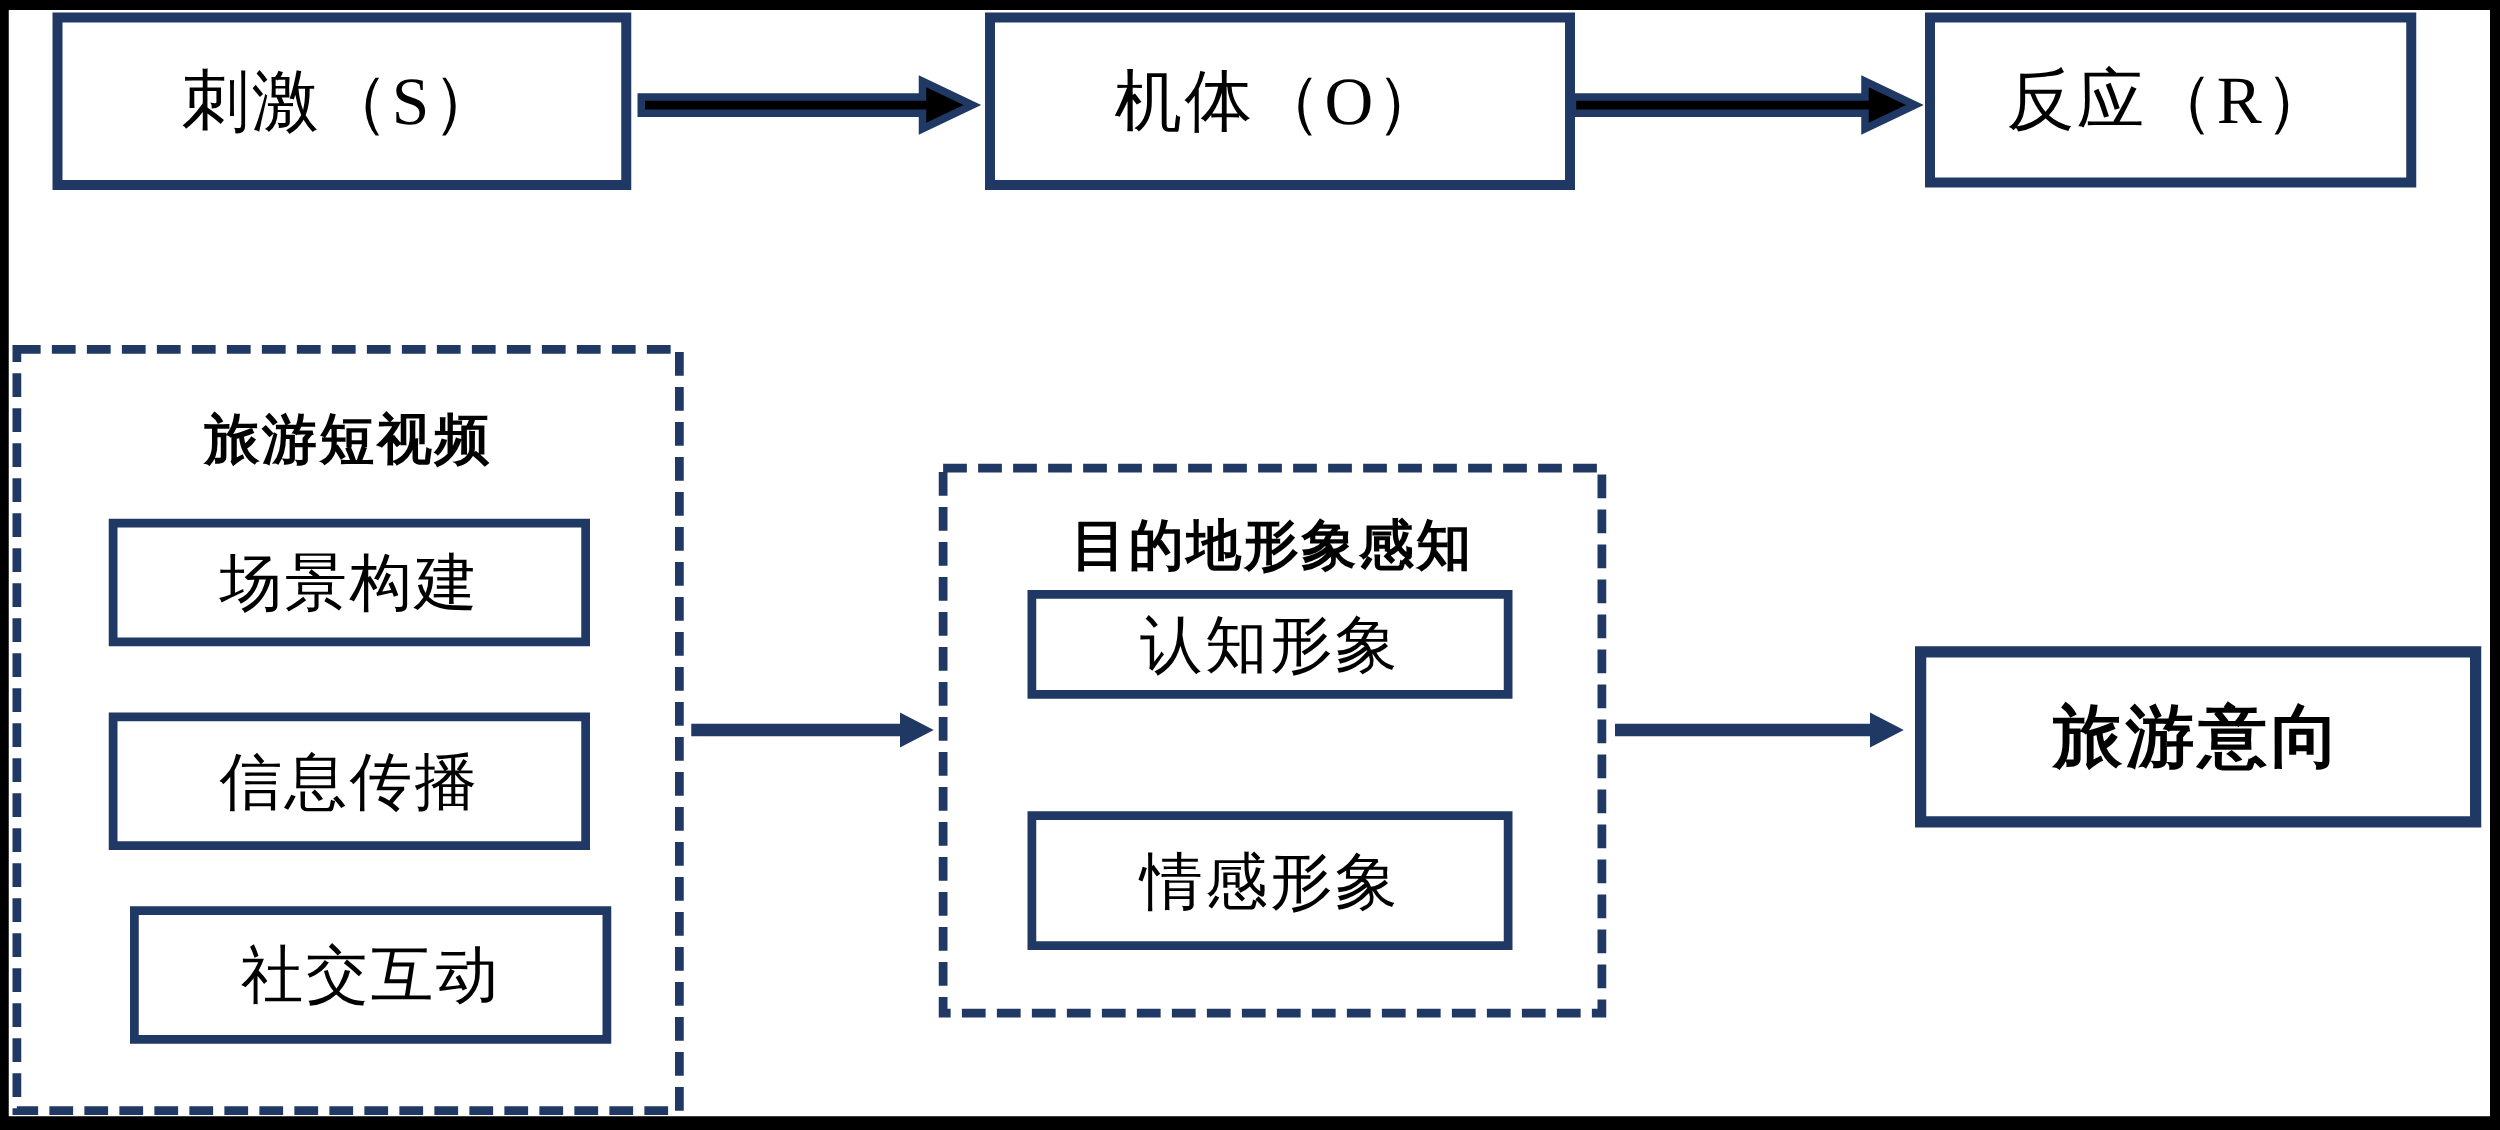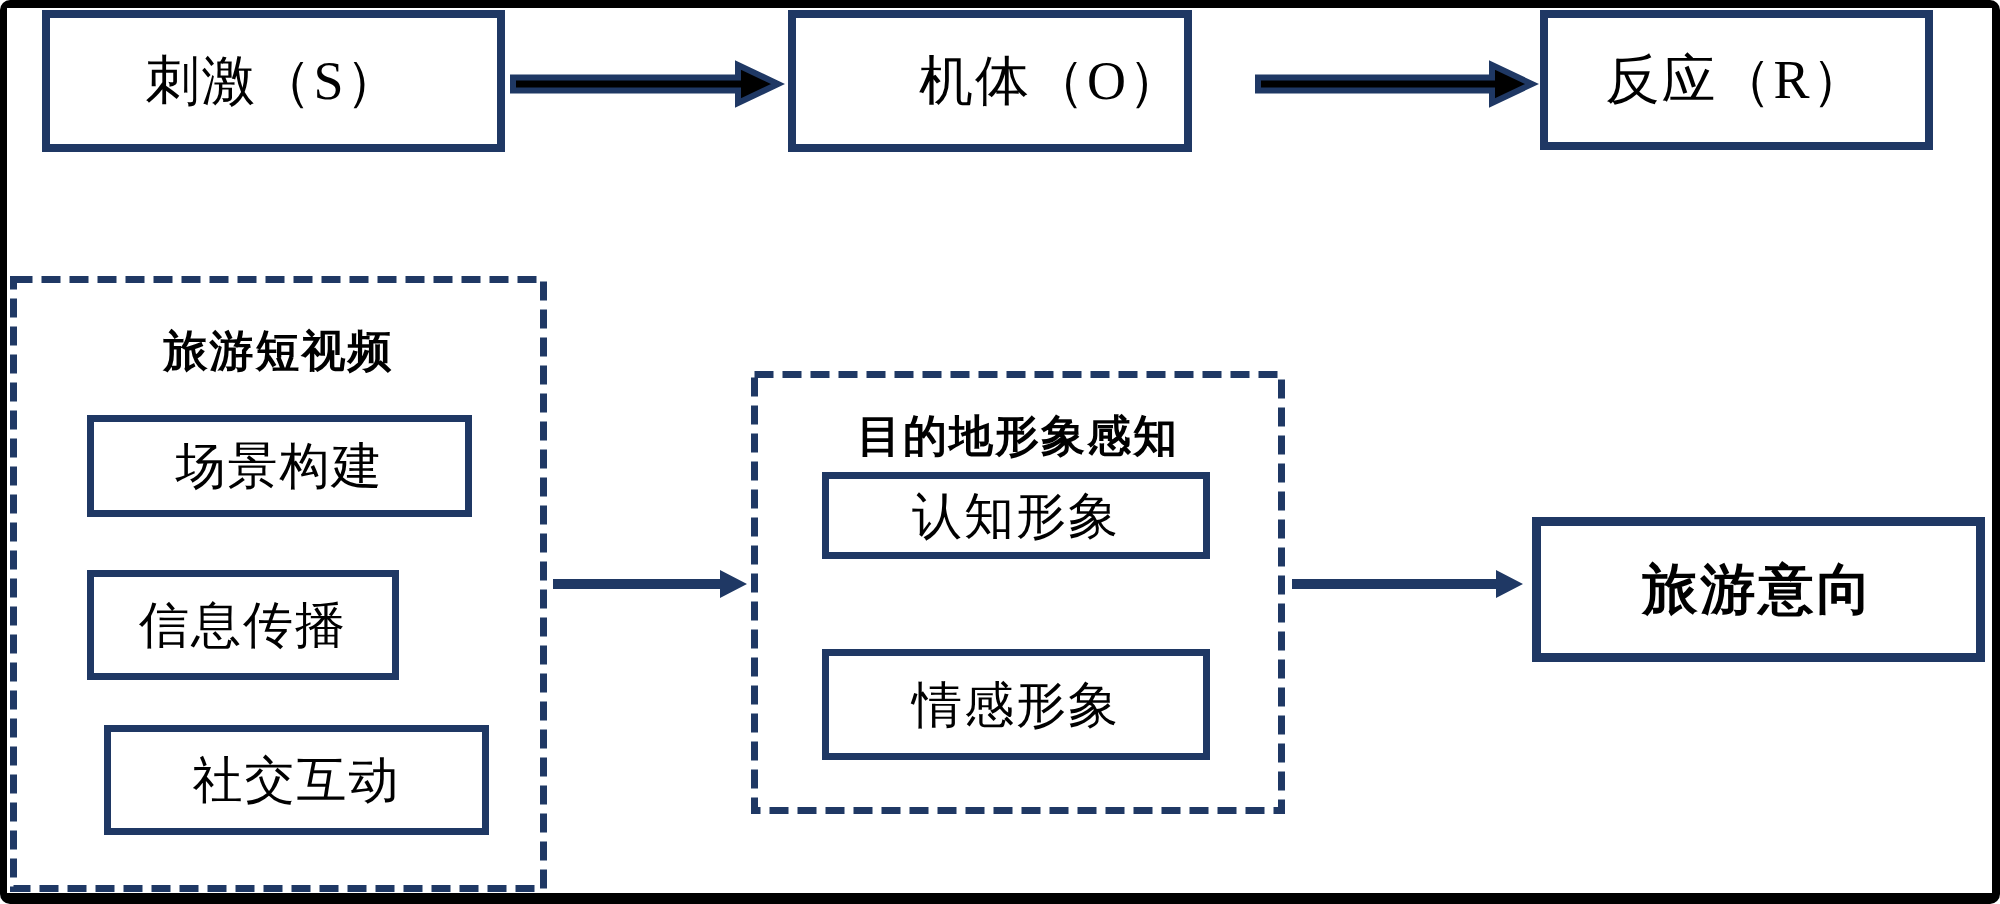--- a/index.html
+++ b/index.html
@@ -9,21 +9,20 @@
     --frame:#000000;
   }
   html,body{margin:0;padding:0;background:#fff;}
   .canvas{
     position:relative;
     width:2000px;height:904px;
     background:var(--bg);
     font-family:"Liberation Serif","DejaVu Serif",serif;
     color:var(--ink);
     overflow:hidden;
-    border-radius:10px;
   }
   
   .frame{
     position:absolute;inset:0;
     border-style:solid;border-color:var(--frame);
     border-width:8px 8px 11px 7px;
     pointer-events:none;
     z-index:30;
   }
   .box{
@@ -75,34 +74,34 @@
     <path class="arrow-thick" d="M1258,77.5 H1492 V65 L1532,84 L1492,103 V90.5 H1258 Z"></path>
 
     <path class="arrow-plain" d="M553,579 H720 V570 L747,584 L720,598 V589 H553 Z"></path>
 
     <path class="arrow-plain" d="M1292,579 H1496 V570 L1523,584 L1496,598 V589 H1292 Z"></path>
   </svg>
 
   <div class="box top-box" style="left:42px;top:10px;width:463px;height:142px;">
     <span>刺激（S）</span>
   </div>
-  <div class="box top-box" style="left:788px;top:10px;width:404px;height:142px;justify-content:flex-end;">
+  <div class="box top-box" style="left:788px;top:10px;width:472px;height:142px;">
     <span>机体（O）</span>
   </div>
   <div class="box top-box" style="left:1540px;top:10px;width:393px;height:140px;">
     <span>反应（R）</span>
   </div>
 
   <div class="group" style="left:10px;top:276px;width:537px;height:616px;">
     <div class="group-title" style="top:54px;">旅游短视频</div>
   </div>
   <div class="box item-box" style="left:87px;top:415px;width:385px;height:102px;">
     <span>场景构建</span>
   </div>
-  <div class="box item-box" style="left:87px;top:570px;width:312px;height:110px;">
+  <div class="box item-box" style="left:87px;top:570px;width:385px;height:110px;">
     <span>信息传播</span>
   </div>
   <div class="box item-box" style="left:104px;top:725px;width:385px;height:110px;">
     <span>社交互动</span>
   </div>
 
   <div class="group" style="left:751px;top:371px;width:534px;height:443px;">
     <div class="group-title" style="top:44px;">目的地形象感知</div>
   </div>
   <div class="box item-box" style="left:822px;top:472px;width:388px;height:87px;">

